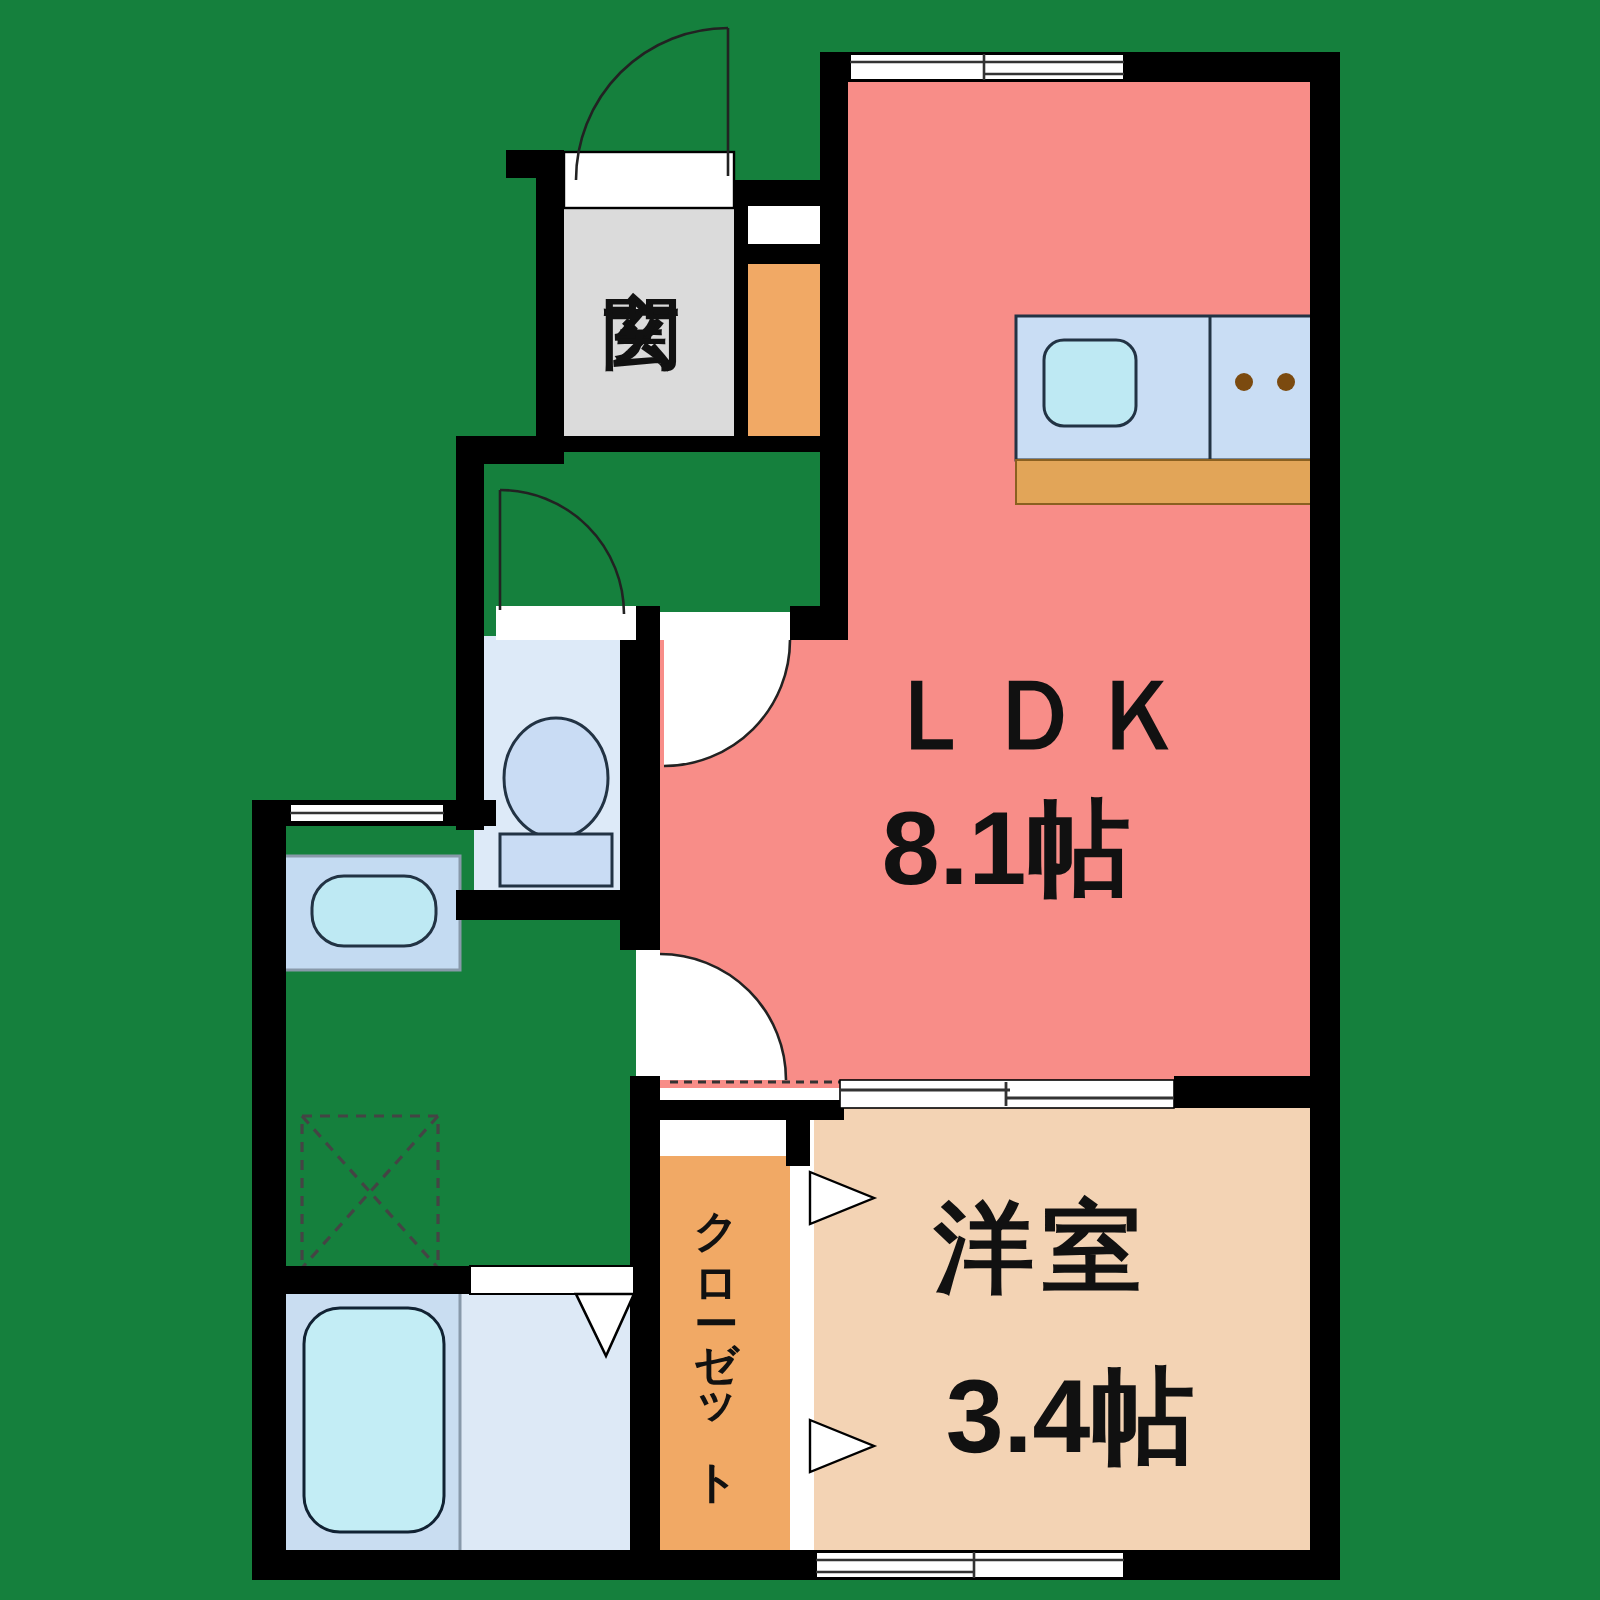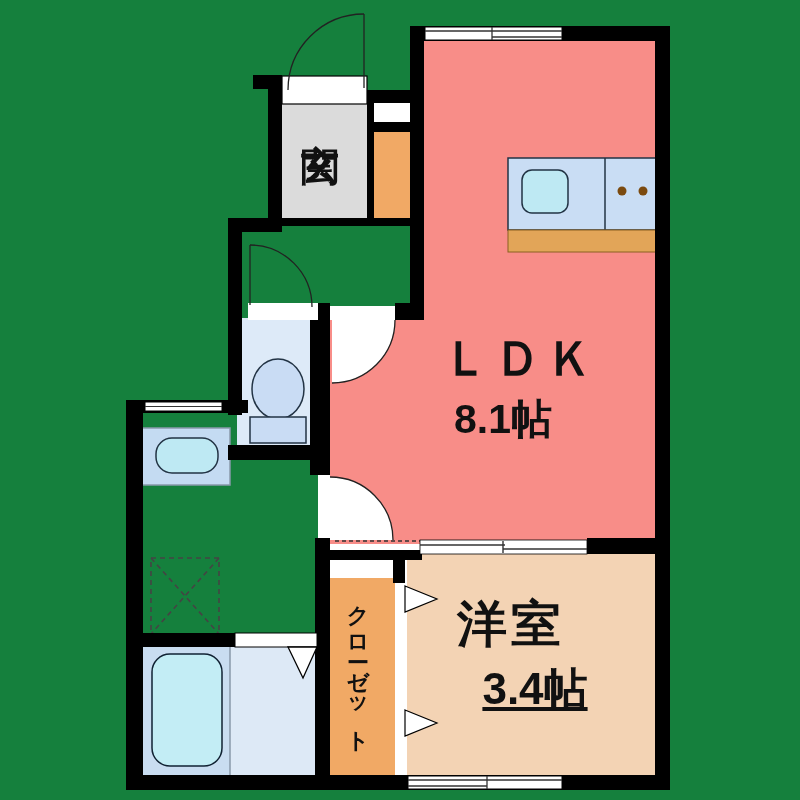--- a/index.html
+++ b/index.html
@@ -124,19 +124,19 @@
     <path d="M330,477 A63,63 0 0 1 393,540"></path>
   </g>
 
   <path d="M405,586 L437,599 L405,612 Z" fill="#ffffff" stroke="#000" stroke-width="1.2"></path>
   <path d="M405,710 L437,723 L405,736 Z" fill="#ffffff" stroke="#000" stroke-width="1.2"></path>
 </svg>
 
   <div class="label vtext" style="left:299px;top:113px;font-size:38px;letter-spacing:6px;">玄関</div>
 
   <div class="label center" style="left:425px;top:334px;width:190px;font-size:48px;letter-spacing:4px;">ＬＤＫ</div>
-  <div class="label center" style="left:408px;top:398px;width:190px;font-size:41px;text-align:center;">8.1帖</div>
+  <div class="label center" style="left:408px;top:398px;width:190px;font-size:52px;text-align:center;">8.1帖</div>
 
-  <div class="label center" style="left:416px;top:598px;width:190px;font-size:50px;letter-spacing:4px;">洋室</div>
-  <div class="label center" style="left:440px;top:666px;width:190px;font-size:44px;text-decoration:underline;">3.4帖</div>
+  <div class="label center" style="left:426px;top:598px;width:190px;font-size:50px;letter-spacing:4px;">洋室</div>
+  <div class="label center" style="left:440px;top:682px;width:190px;font-size:52px;">3.4帖</div>
 
   <div class="label vtext" style="left:347px;top:590px;font-size:22px;letter-spacing:5px;">クローゼット</div>
 </div>
 
 </body></html>

